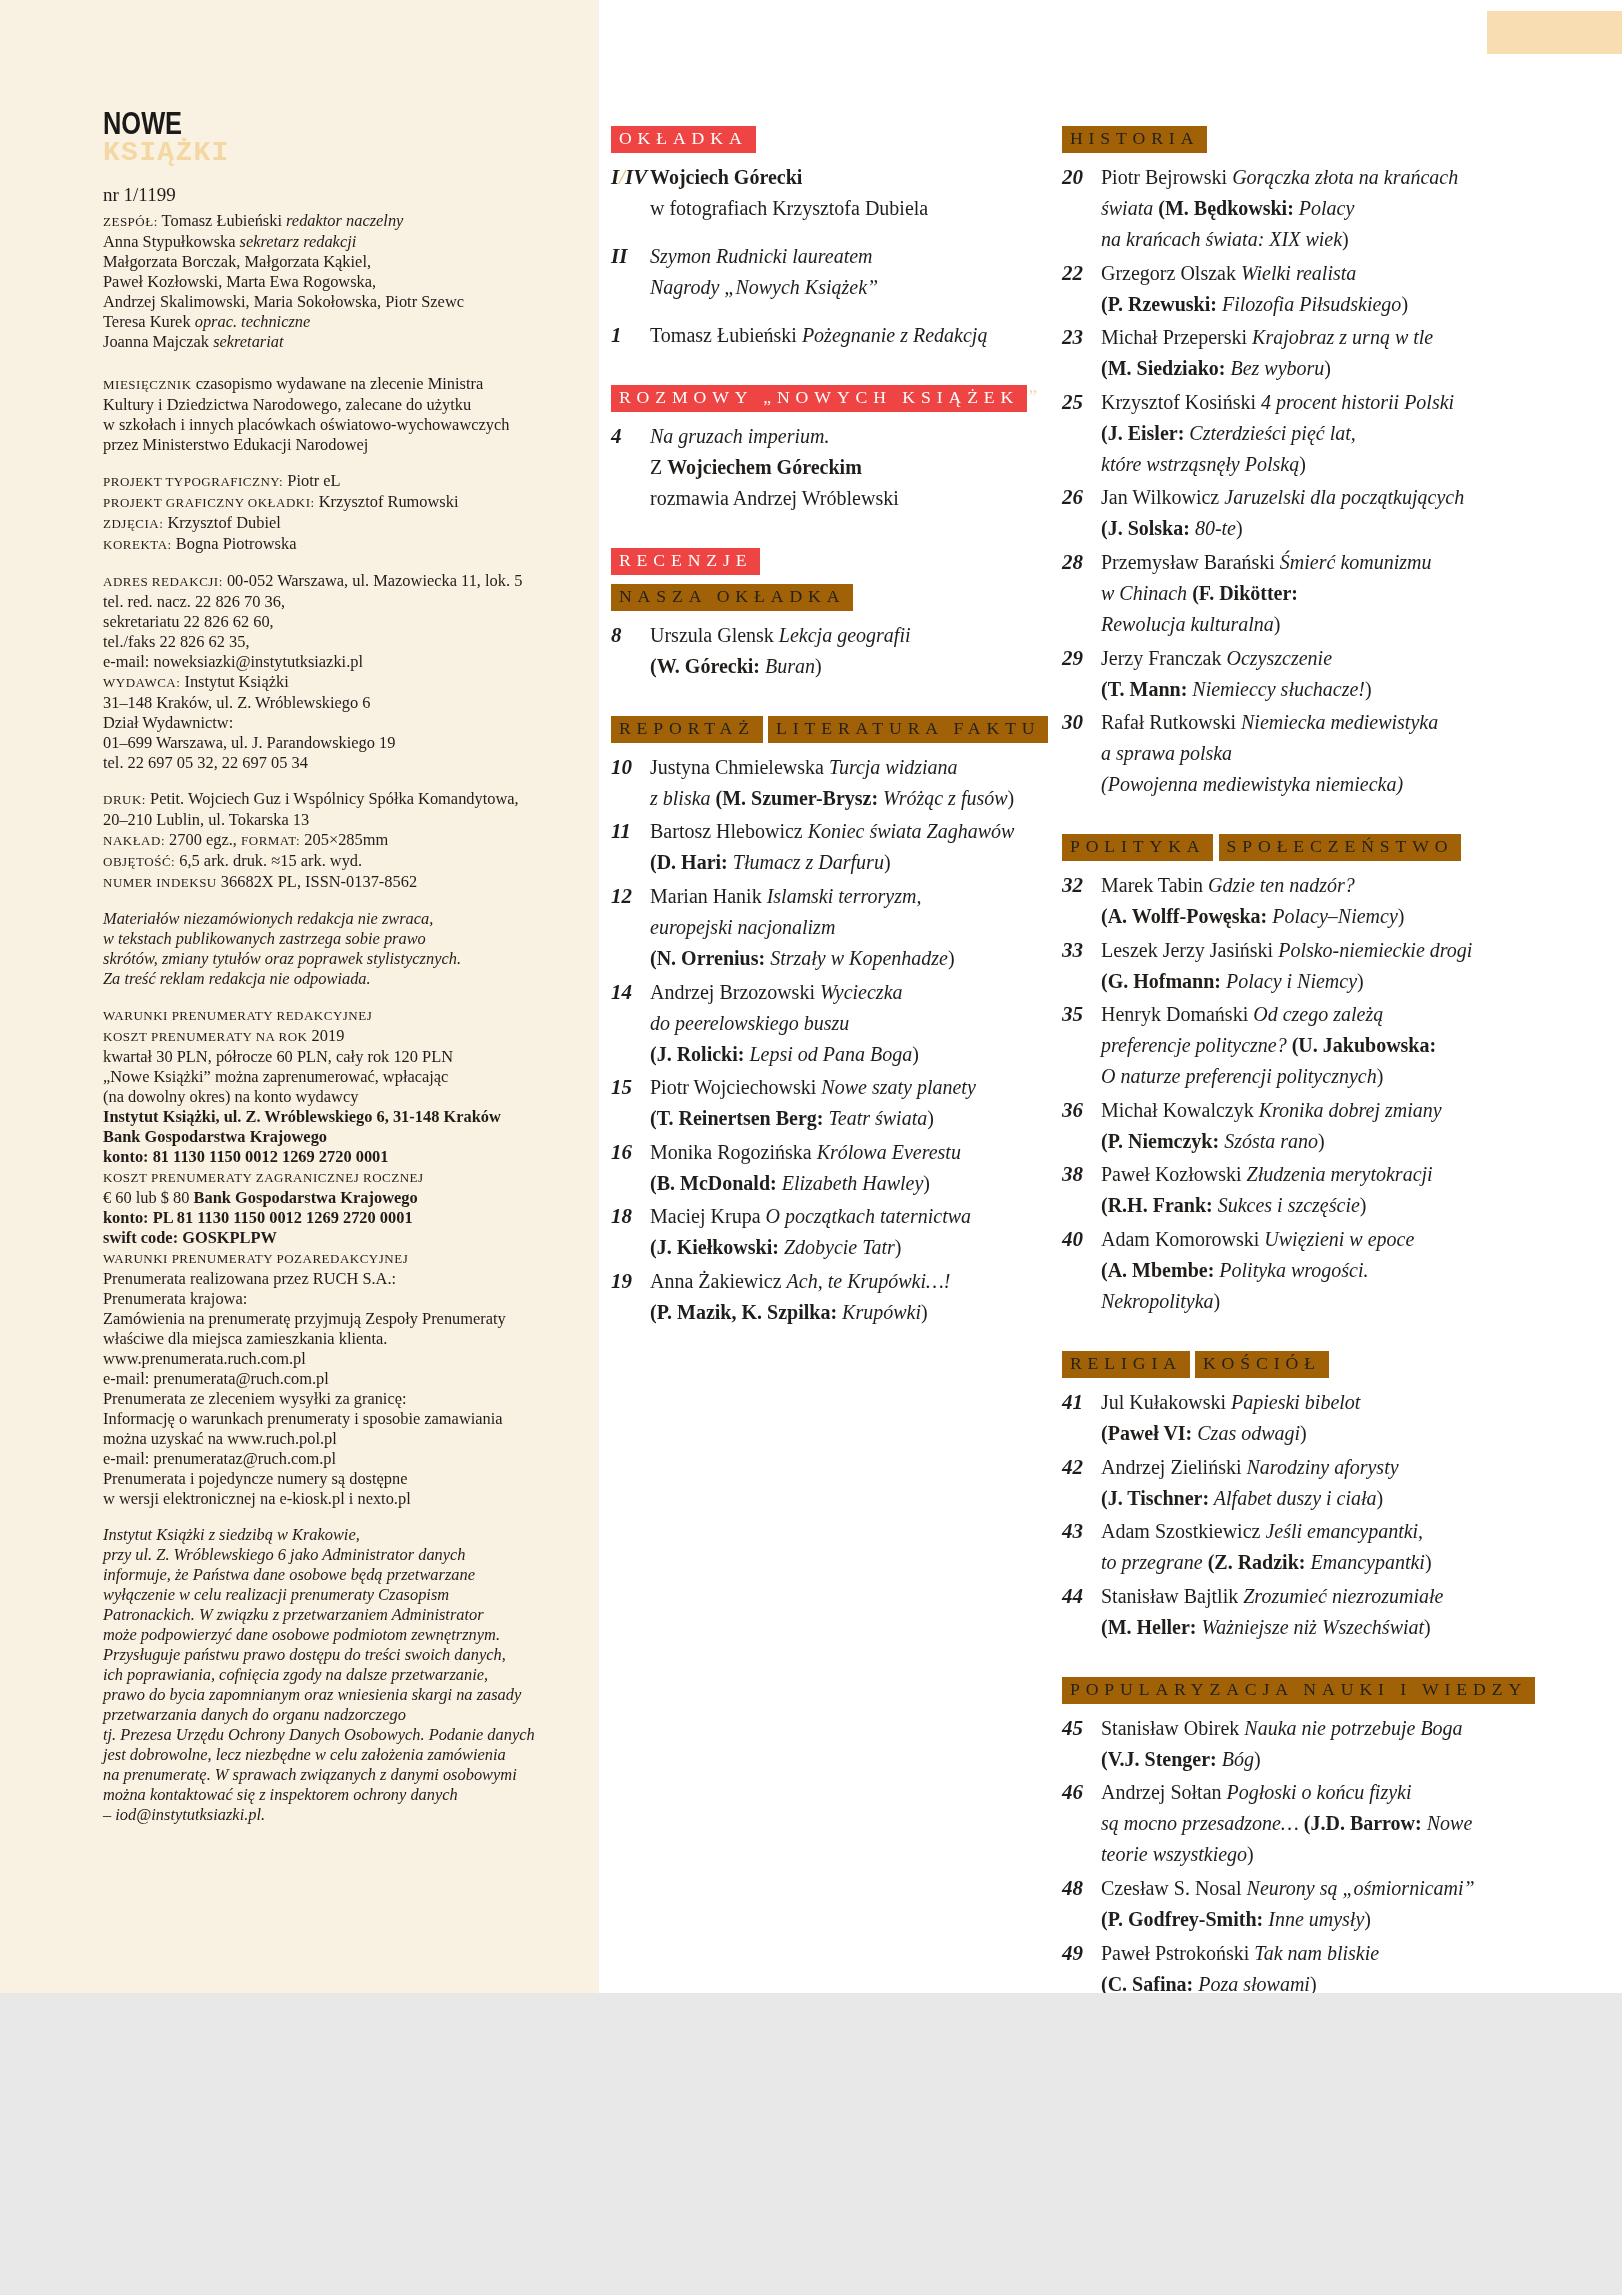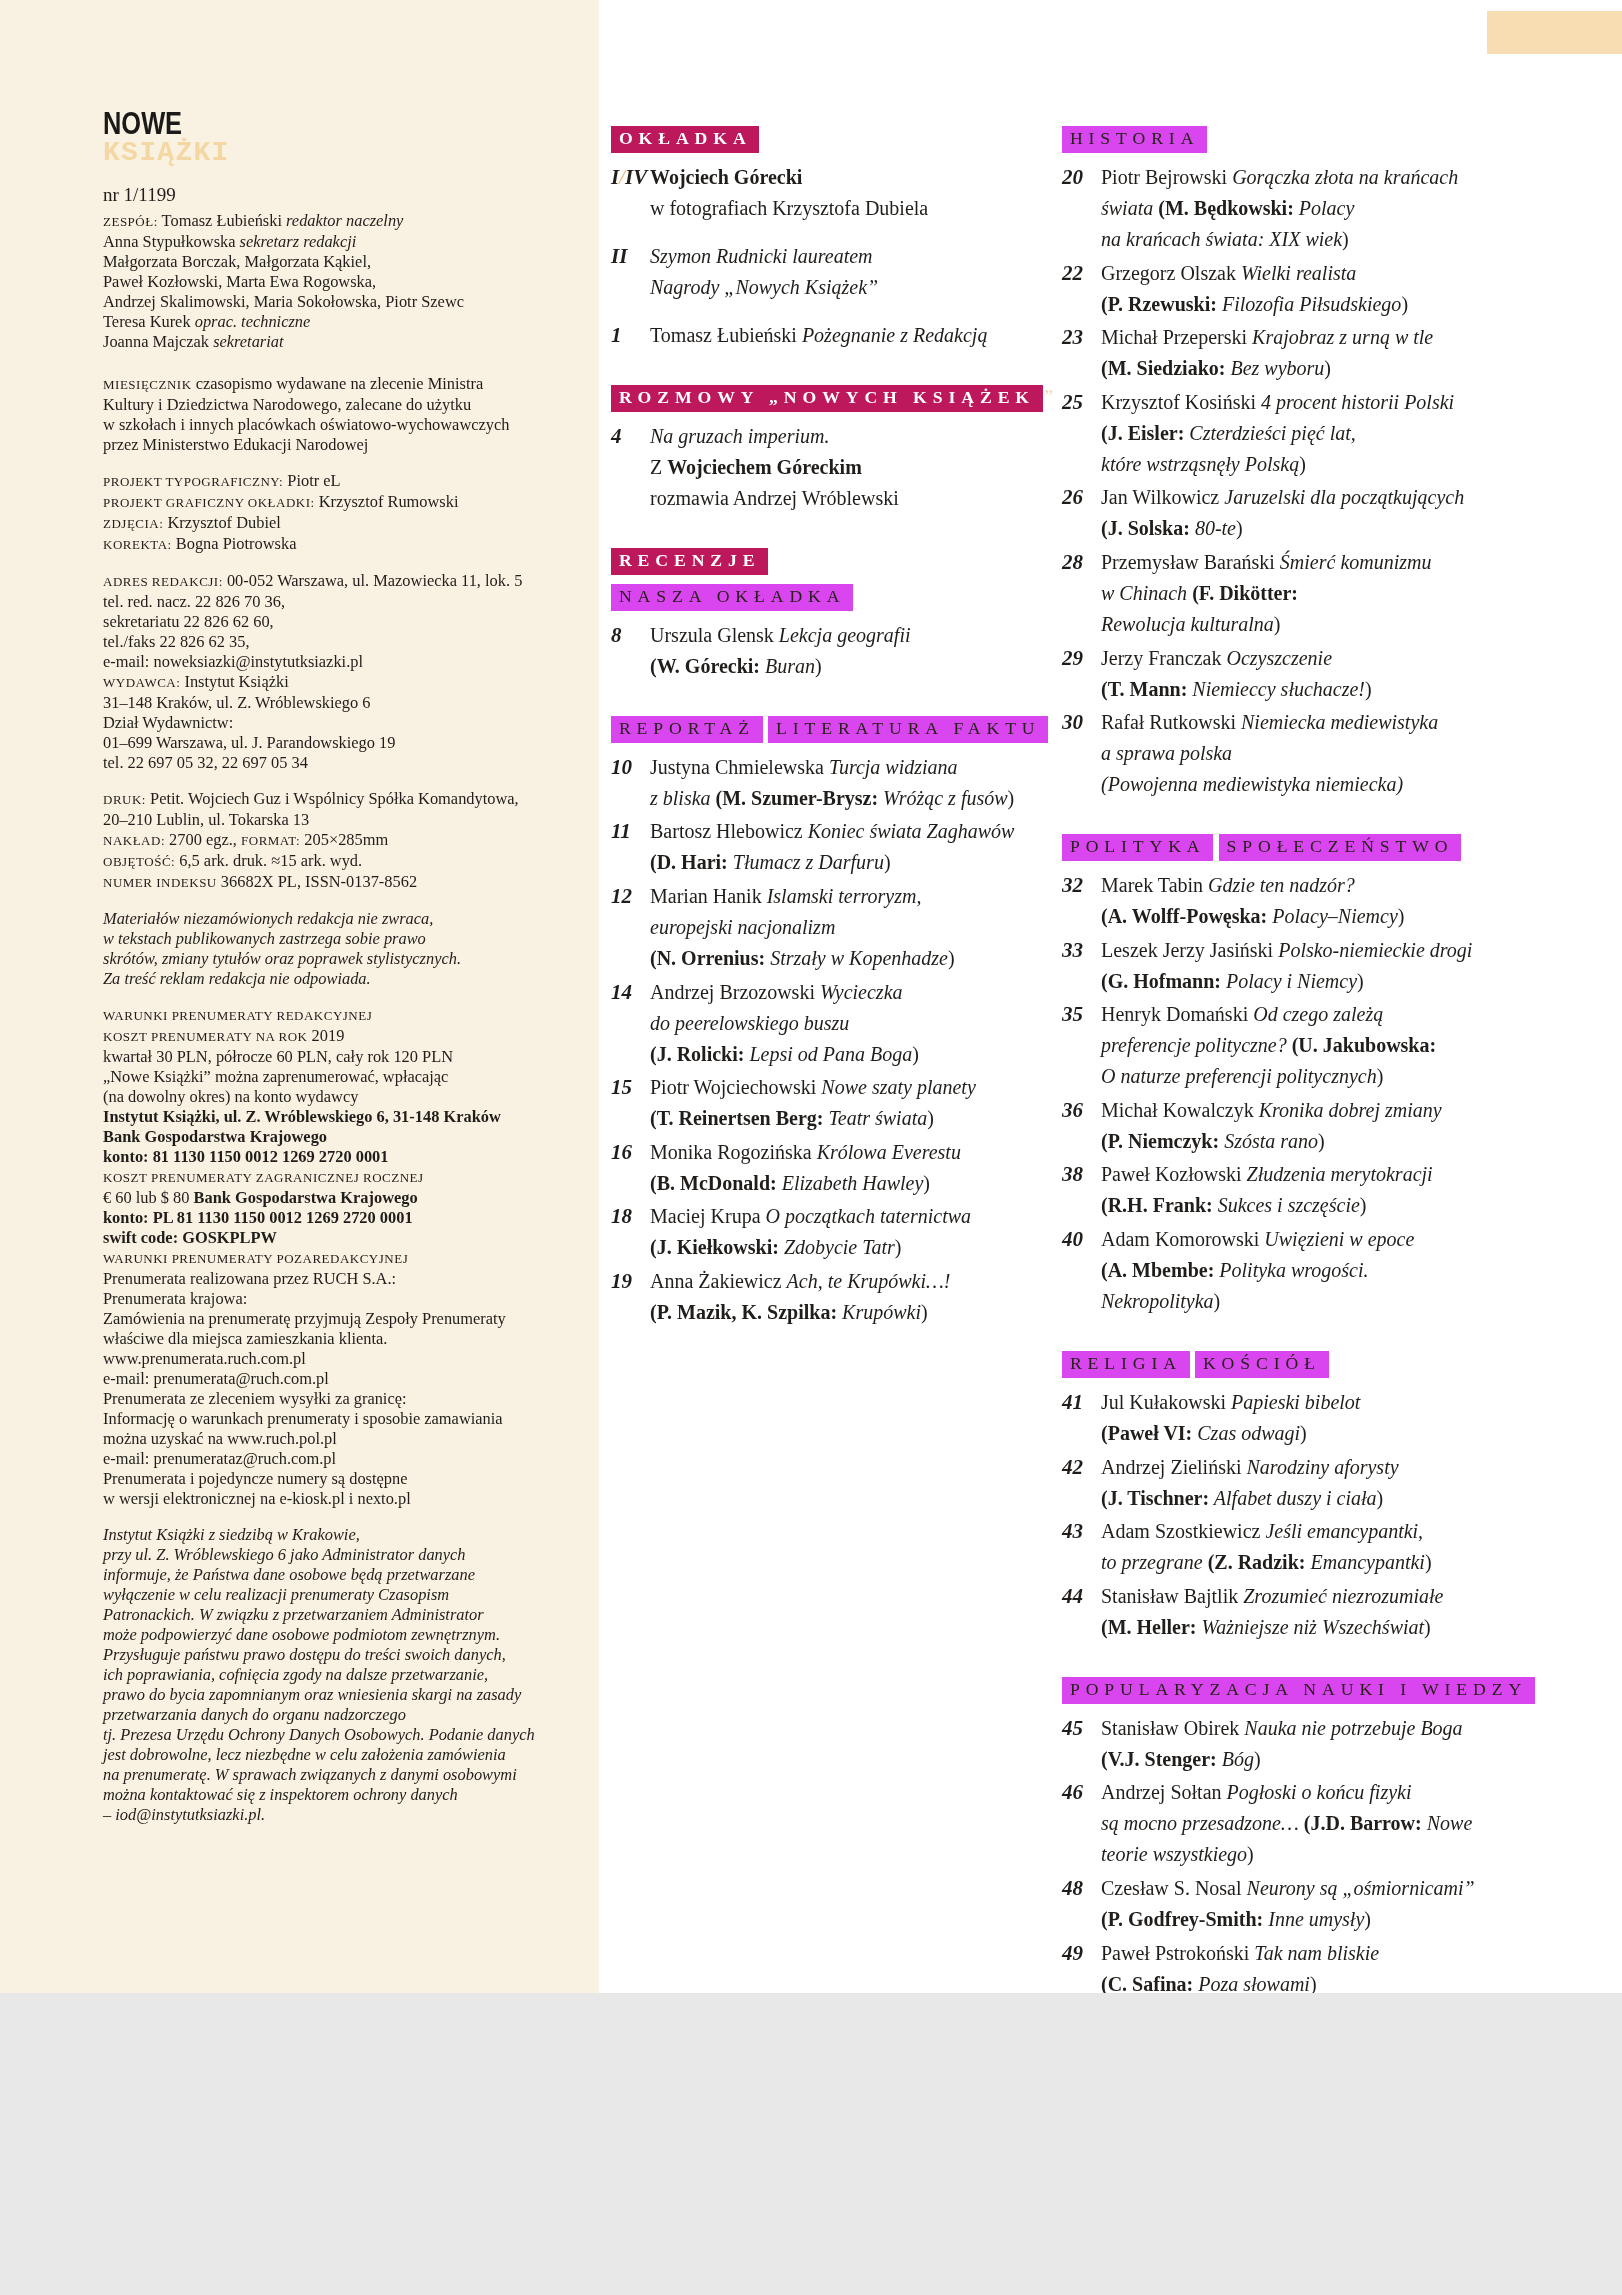--- a/index.html
+++ b/index.html
@@ -31,22 +31,22 @@
   
   .toc-col{position:absolute;top:126px;}
   #toc-middle{left:611px;width:445px;}
   #toc-right{left:1062px;width:537px;}
 
   .toc-header{margin:34px 0 9.2px;white-space:nowrap;}
   .toc-col .toc-header:first-child{margin-top:0;}
   .toc-header + .toc-header{margin-top:5.2px;}
   .toc-header .word{display:inline-block;padding:3.3px 7.9px 3.9px;font-size:17.7px;line-height:19.6px;
                     letter-spacing:5.9px;margin-right:5.2px;}
-  .toc-header.solid .word{background:#be185d;color:#ffffff;font-weight:bold;}
-  .toc-header.light .word{background:#d946ef;color:#262219;}
+  .toc-header.solid .word{background:#ef4444;color:#ffffff;}
+  .toc-header.light .word{background:#a16207;color:#262219;}
   .hsuffix{color:#f6d8a6;font-size:19.6px;margin-left:-3.9px;}
 
   .toc-item{display:flex;margin-bottom:2.6px;}
   .toc-item.sp{margin-bottom:17px;}
   .toc-num{flex:0 0 39px;font-weight:700;font-style:italic;font-size:21px;line-height:31px;}
   .toc-text .tline{font-size:20px;line-height:31px;white-space:nowrap;}
 
   
   .corner{position:absolute;top:11px;right:0;width:135px;height:43px;background:#f8dcb2;}
 </style>

